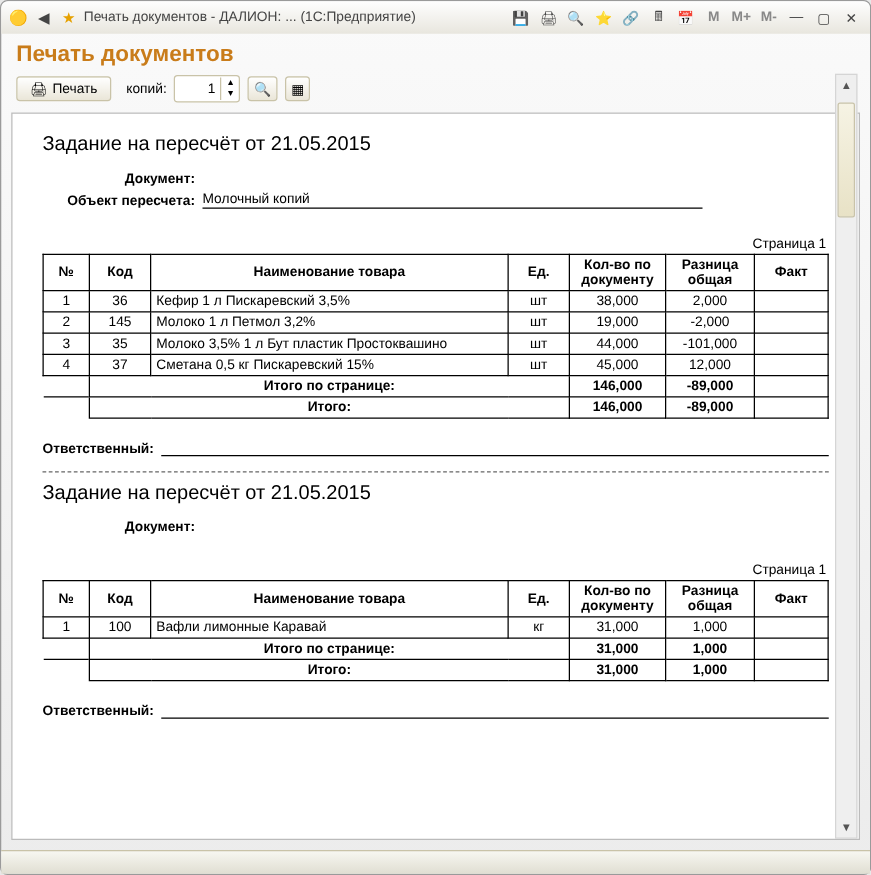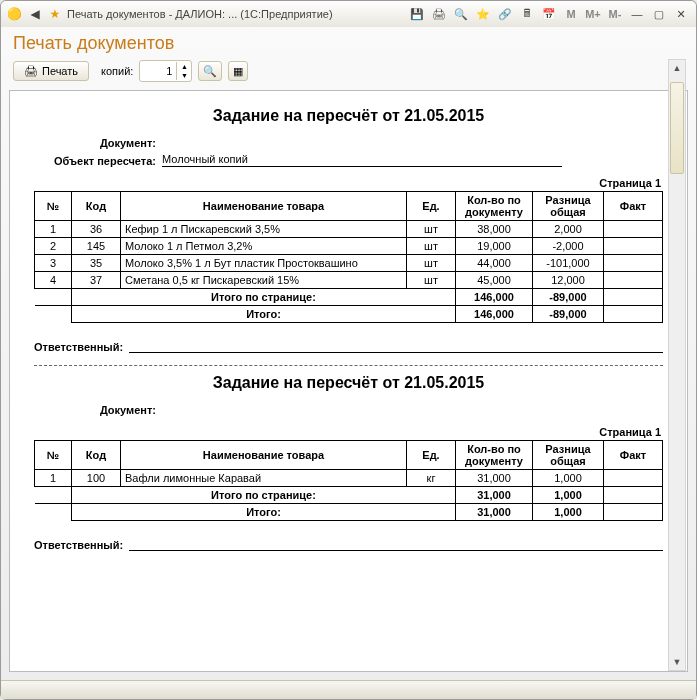--- a/index.html
+++ b/index.html
@@ -2,38 +2,38 @@
 <html><head>
 <meta charset="utf-8">
 <style>
 html,body{margin:0;padding:0;font-family:Arial,Helvetica,sans-serif;font-size:11px;background:#e8e8e8}
 .window{width:697px;height:700px;background:linear-gradient(#fafafa,#ececec);border:1px solid #9a9a9a;box-sizing:border-box;position:relative;display:flex;flex-direction:column;border-radius:6px}
 .titlebar{height:26px;background:linear-gradient(#fefefe,#e8e6de);display:flex;align-items:center;padding:0 6px;gap:4px;font-size:11px;color:#444;border-radius:6px 6px 0 0}
 .titlebar .title-text{flex:1;white-space:nowrap;overflow:hidden}
 .ico{width:16px;height:16px;display:inline-flex;align-items:center;justify-content:center;font-size:12px}
 .btn-ico{width:18px;height:16px;display:inline-flex;align-items:center;justify-content:center;cursor:pointer}
 .page-head{padding:6px 12px 4px}
-.page-title{color:#c97c1a;font-size:18px;font-weight:normal}
+.page-title{color:#c97c1a;font-size:18px;font-weight:bold}
 .toolbar{padding:2px 12px 8px;display:flex;align-items:center;gap:6px}
 .tbtn{background:linear-gradient(#fff,#eae6d8);border:1px solid #c9c3a8;border-radius:3px;padding:2px 10px;display:inline-flex;align-items:center;gap:4px;cursor:pointer;min-width:20px;height:20px;box-sizing:border-box}
 .copies-label{margin-left:6px}
 .spin{display:inline-flex;align-items:center;border:1px solid #c9c3a8;border-radius:3px;background:#fff;height:20px}
 .spin input{width:28px;border:none;text-align:right;padding:0 4px;font-size:11px;outline:none}
 .spin .arrows{display:flex;flex-direction:column;border-left:1px solid #c9c3a8}
 .spin .arrows span{height:9px;width:14px;display:flex;align-items:center;justify-content:center;font-size:7px;cursor:pointer}
 .doc-area{flex:1;margin:0 8px 8px;border:1px solid #bbb;background:#fff;overflow:auto;padding:10px 24px 20px;position:relative}
 .scrollbar{position:absolute;right:10px;top:58px;bottom:28px;width:16px;background:#efefef;border:1px solid #d5d5d5}
 .scrollbar .thumb{position:absolute;left:1px;right:1px;top:22px;height:90px;background:linear-gradient(#f6f3e4,#e8e2c6);border:1px solid #c9c3a8;border-radius:2px}
 .scrollbar .arr{position:absolute;left:0;right:0;height:16px;display:flex;align-items:center;justify-content:center;font-size:9px;color:#555}
 .scrollbar .arr.up{top:0}.scrollbar .arr.dn{bottom:0}
-.report-title{font-size:16px;font-weight:bold;text-align:center;margin:6px 0 12px}
+.report-title{font-size:16px;font-weight:normal;text-align:left;margin:6px 0 12px}
 .field-row{display:flex;margin:4px 0;align-items:flex-end}
 .field-label{font-weight:bold;width:122px;text-align:right;padding-right:6px}
 .field-value{border-bottom:1px solid #000;flex:1;max-width:400px;padding-bottom:1px}
-.page-n{text-align:right;font-weight:bold;margin:10px 2px 2px}
+.page-n{text-align:right;font-weight:normal;margin:22px 2px 2px}
 table{border-collapse:collapse;width:100%;font-size:11px}
 th,td{border:1px solid #000;padding:2px 4px;vertical-align:middle}
 th{font-weight:bold;text-align:center;background:#fff}
 td.n{text-align:center}
 td.c{text-align:center}
 .totals td{font-weight:bold}
 .no-left{border-left:none}
 .no-bottom-left{border-left:none;border-bottom:none}
 .resp-row{display:flex;align-items:flex-end;margin:18px 0 6px}
 .resp-label{font-weight:bold;margin-right:6px}

